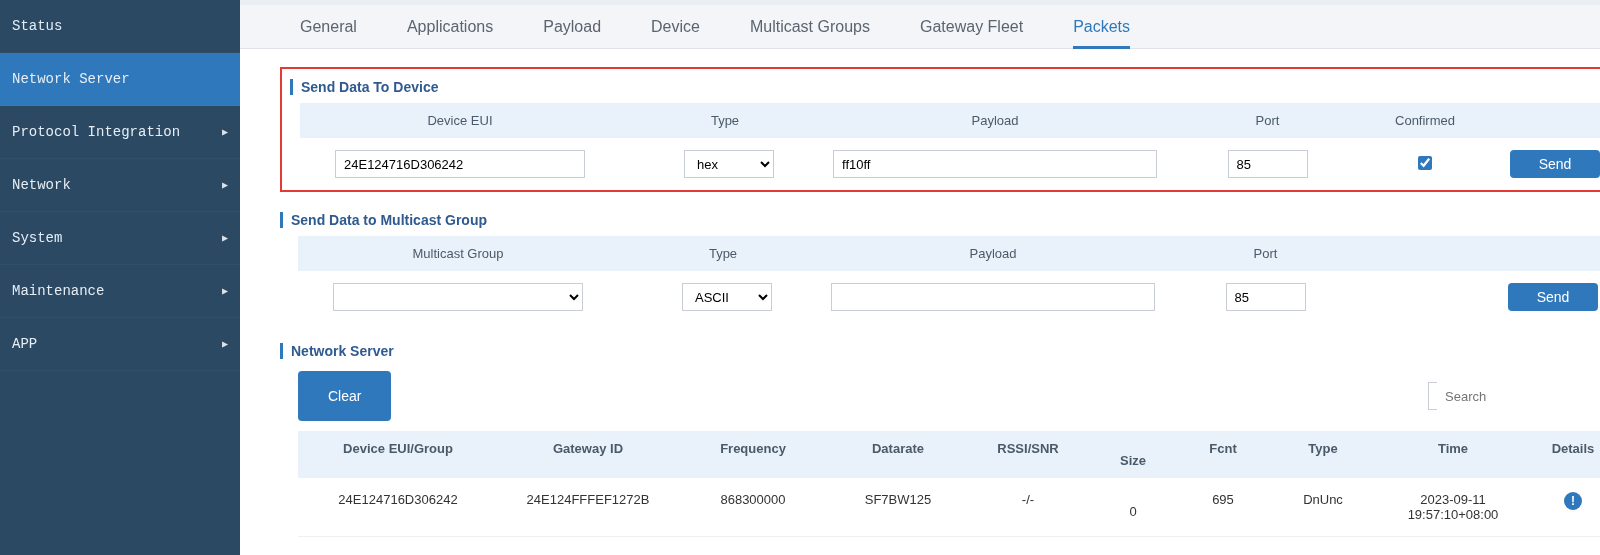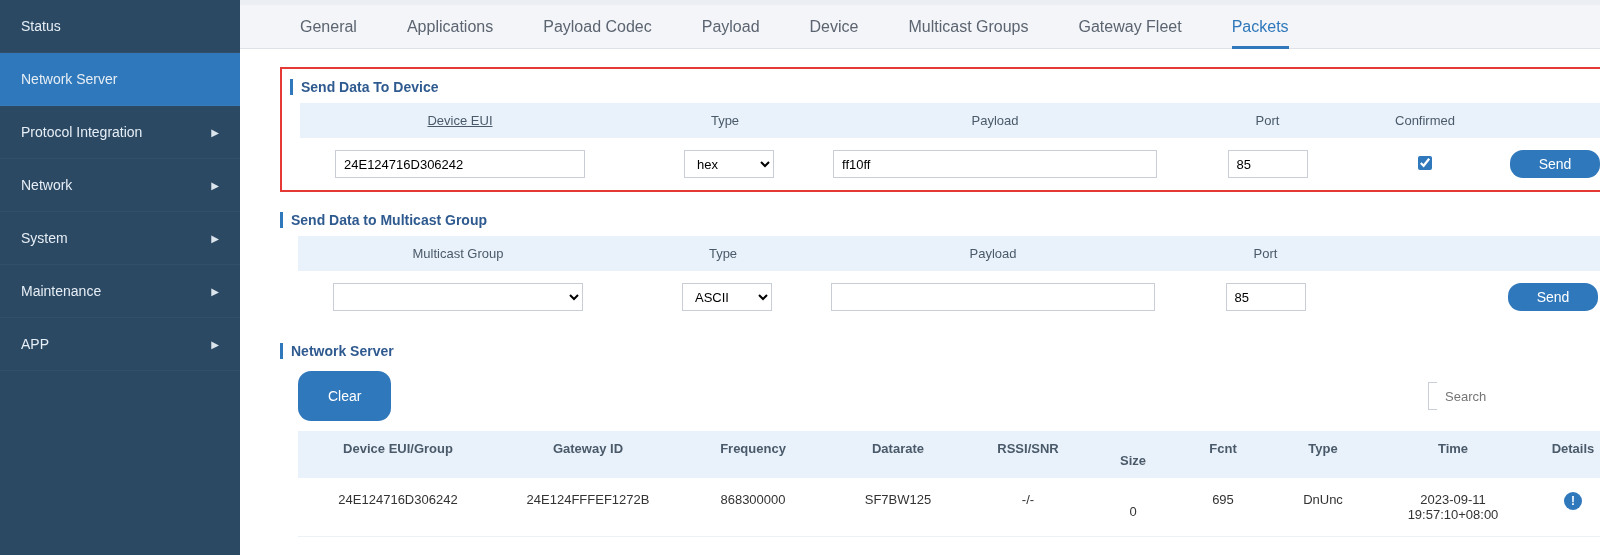--- a/index.html
+++ b/index.html
@@ -15,28 +15,29 @@
   }
   
   .sidebar {
     width: 240px;
     background: #2c4964;
     color: #fff;
     flex-shrink: 0;
     height: 100%;
   }
   .sidebar-item {
-    padding: 18px 21px;
+    padding: 18px 12px;
     border-bottom: 1px solid rgba(255,255,255,0.03);
     cursor: pointer;
     display: flex;
     justify-content: space-between;
     align-items: center;
     font-size: 14px;
     color: #e6eef5;
+    font-family: Liberation Mono, monospace;
   }
   .sidebar-item.active {
     background: #2f78bb;
   }
   .sidebar-item .chev {
     font-size: 10px;
     color: #dce4ec;
   }
   
   .main {
@@ -116,21 +117,21 @@
   .highlight-box .form-row {
     margin-left: 18px;
     margin-right: 18px;
   }
   .form-row {
     display: flex;
     padding: 12px 0;
     align-items: center;
   }
   
-  .col-deveui   { width: 320px; text-align: center; text-decoration: underline; }
+  .col-deveui   { width: 320px; text-align: center; }
   .col-type     { width: 210px; text-align: center; }
   .col-payload  { width: 330px; text-align: center; }
   .col-port     { width: 215px; text-align: center; }
   .col-conf     { width: 100px; text-align: center; }
   .col-send     { width: 120px; text-align: center; margin-left: 20px;}
   
   .col-mgroup   { width: 320px; text-align: center; }
 
   input[type=text], select {
     border: 1px solid #c9ced6;
@@ -146,21 +147,21 @@
   .col-conf input[type=checkbox] {
     width: 14px; height: 14px; accent-color: #2f78bb; cursor: pointer;
   }
   .btn {
     background: #2f78bb;
     color: #fff;
     border: none;
     padding: 6px 24px;
     font-size: 14px;
     cursor: pointer;
-    border-radius: 13px;
+    border-radius: 4px;
   }
   .btn-small { padding: 17px 30px; }
   .btn-send  { min-width: 90px; }
 
   
   .ns-toolbar {
     display: flex;
     justify-content: space-between;
     align-items: center;
     margin: 12px 18px 10px 18px;
@@ -256,23 +257,20 @@
   <div class="topbar"></div>
 
   <div class="tabs">
     <div class="tab">
         <span>General</span>
       </div>
     <div class="tab">
         <span>Applications</span>
       </div>
     <div class="tab">
-        <span>Payload Codec</span>
-      </div>
-    <div class="tab">
         <span>Payload</span>
       </div>
     <div class="tab">
         <span>Device</span>
       </div>
     <div class="tab">
         <span>Multicast Groups</span>
       </div>
     <div class="tab">
         <span>Gateway Fleet</span>

